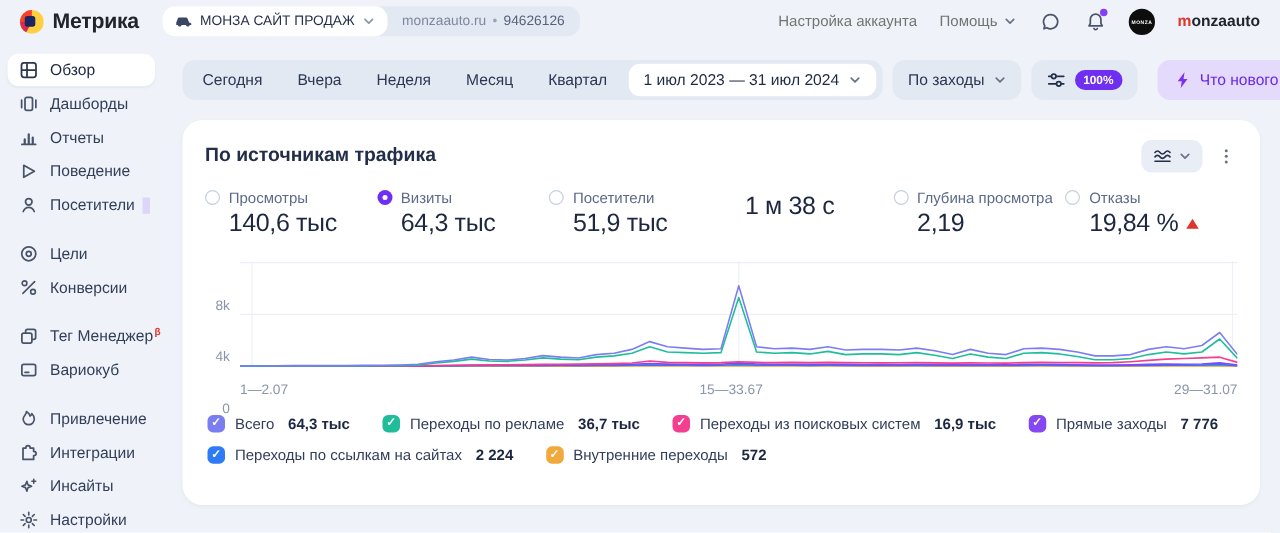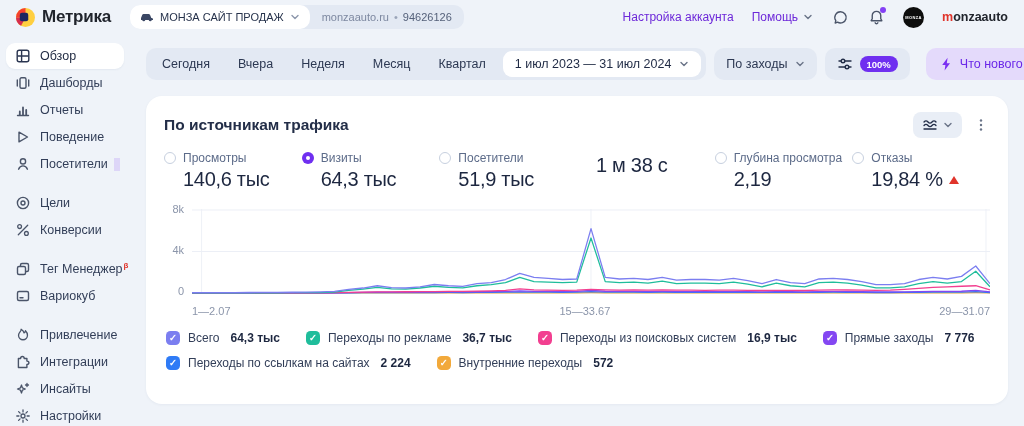--- a/index.html
+++ b/index.html
@@ -10,21 +10,21 @@
   .hdr { position:absolute; top:0; left:0; width:1024px; height:34px; display:flex; align-items:center; }
   .logo-wrap { display:flex; align-items:center; gap:7px; padding-left:16px; width:130px; flex:none; }
   .logo-title { font-size:17px; font-weight:700; color:#20242c; letter-spacing:-0.2px; }
   .site-group { display:flex; align-items:center; background:#e3e9f3; border-radius:10px; height:24px; }
   .site-pill { display:flex; align-items:center; gap:6px; background:#fff; border-radius:10px; height:24px; padding:0 10px; cursor:pointer; }
   .site-pill .nm { font-size:11px; font-weight:500; color:#26324b; white-space:nowrap; }
   .site-meta { display:flex; align-items:center; gap:5px; padding:0 12px; font-size:11px; color:#7d88a0; }
   .site-meta .cid { color:#55617a; }
   .site-meta .dot::before { content:"•"; color:#9aa4b8; }
   .hdr-right { margin-left:auto; display:flex; align-items:center; gap:18px; padding-right:16px; }
-  .hdr-link { font-size:12px; color:#6d28d9; cursor:pointer; display:flex; align-items:center; gap:5px; white-space:nowrap; }
+  .hdr-link { font-size:12px; color:#737373; cursor:pointer; display:flex; align-items:center; gap:5px; white-space:nowrap; }
   .icon-btn { position:relative; width:18px; height:18px; display:flex; align-items:center; justify-content:center; cursor:pointer; }
   .bell-dot { position:absolute; top:-1px; right:-1px; width:6px; height:6px; border-radius:50%; background:#8440f5; }
   .avatar { width:21px; height:21px; border-radius:50%; background:#0d0d0d; color:#fff; font-size:4px; font-weight:700; display:flex; align-items:center; justify-content:center; letter-spacing:.4px; }
   .uname { font-size:12.5px; font-weight:700; color:#20242c; }
   .uname .first { color:#e0342b; }
 
   
   .sidebar { position:absolute; top:34px; left:0; width:130px; bottom:0; padding-top:8px; }
   .nav-group { margin-bottom:13px; }
   .nav-item { display:flex; align-items:center; gap:9px; margin:1px 6px; padding:5px 9px; border-radius:9px; cursor:pointer; }
@@ -58,21 +58,21 @@
   .metric { width:142px; cursor:pointer; }
   .metric-top { display:flex; align-items:center; gap:7px; }
   .radio { width:12px; height:12px; border-radius:50%; border:1.5px solid #c7d0df; background:#fff; flex:none; }
   .radio.sel { border:none; background:#6f2ff0; position:relative; }
   .radio.sel::after { content:""; position:absolute; left:4px; top:4px; width:4px; height:4px; border-radius:50%; background:#fff; }
   .metric-label { font-size:12px; color:#5c6b89; white-space:nowrap; }
   .metric-value { margin-top:3px; padding-left:19px; font-size:20px; font-weight:500; color:#1d2740; letter-spacing:-0.3px; white-space:nowrap; }
   .trend-up { display:inline-block; margin-left:6px; width:0; height:0; border-left:5px solid transparent; border-right:5px solid transparent; border-bottom:8px solid #e0342b; vertical-align:2px; }
 
   .chart-area { display:flex; margin-top:16px; }
-  .ylabels { width:28px; position:relative; flex:none; }
+  .ylabels { width:28px; position:relative; flex:none;margin-top:36px; }
   .ylabels span { position:absolute; right:8px; font-size:11px; color:#8b95aa; }
   .ylabels .t0 { top:-4px; } .ylabels .t1 { top:37px; } .ylabels .t2 { top:78px; }
   .plot-wrap { flex:1; }
   .xlabels { display:flex; justify-content:space-between; margin:6px 0 0 28px; font-size:11px; color:#8b95aa; }
 
   .legend { margin-top:14px; padding-left:2px; }
   .legend-row { display:flex; align-items:center; gap:26px; margin-bottom:11px; }
   .legend-item { display:flex; align-items:center; gap:8px; cursor:pointer; }
   .legend-check { width:14px; height:14px; border-radius:4.5px; color:#fff; font-size:9.5px; line-height:14px; text-align:center; flex:none; }
   .legend-check::after { content:"✓"; font-weight:700; }

